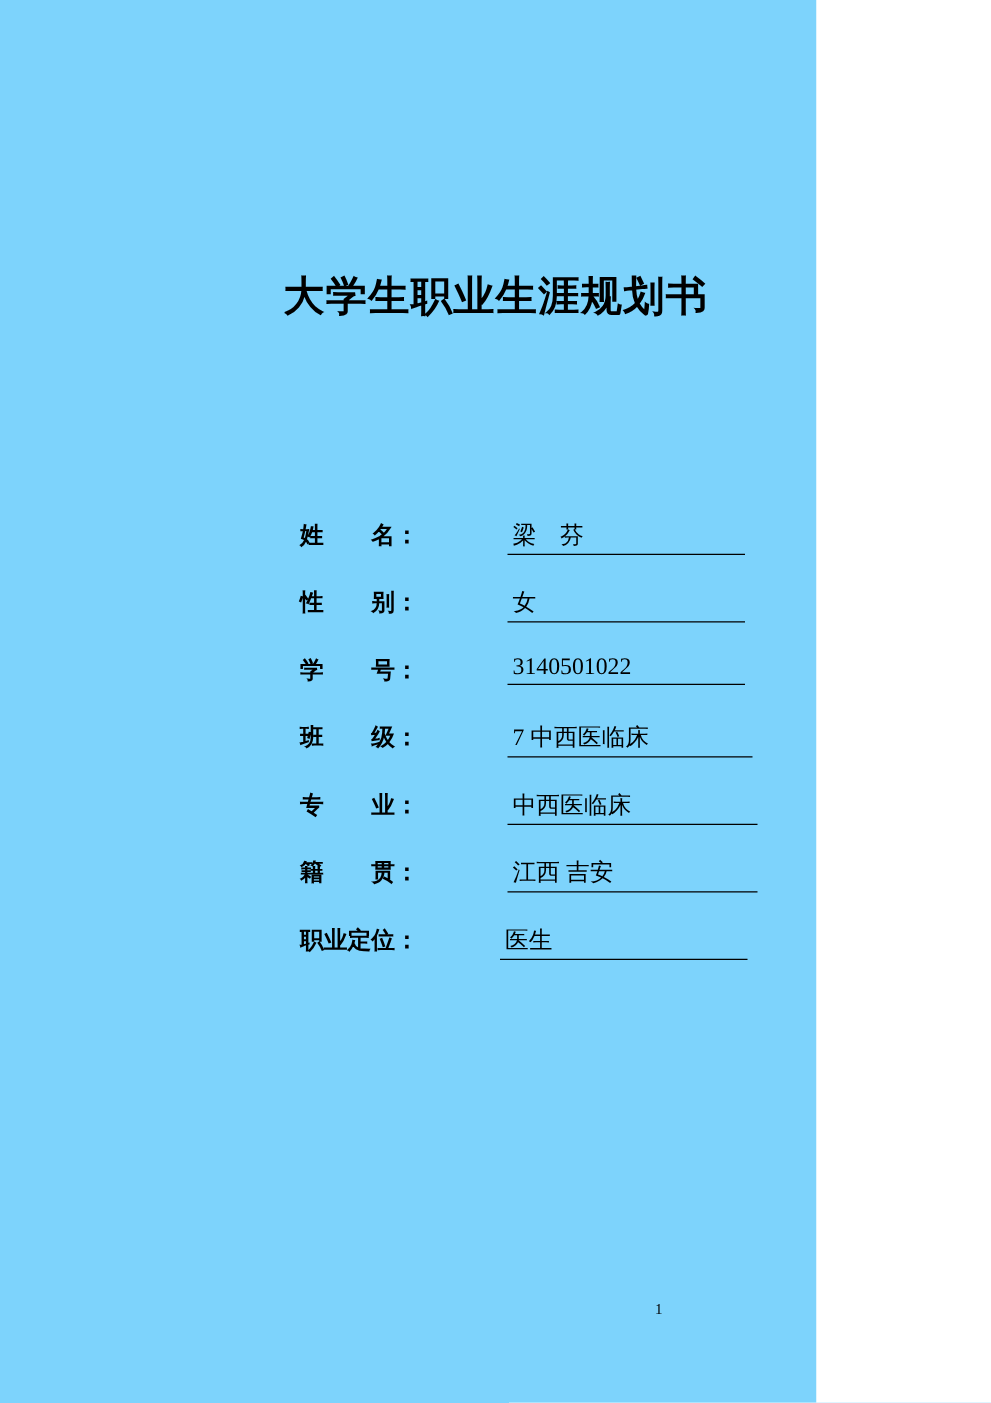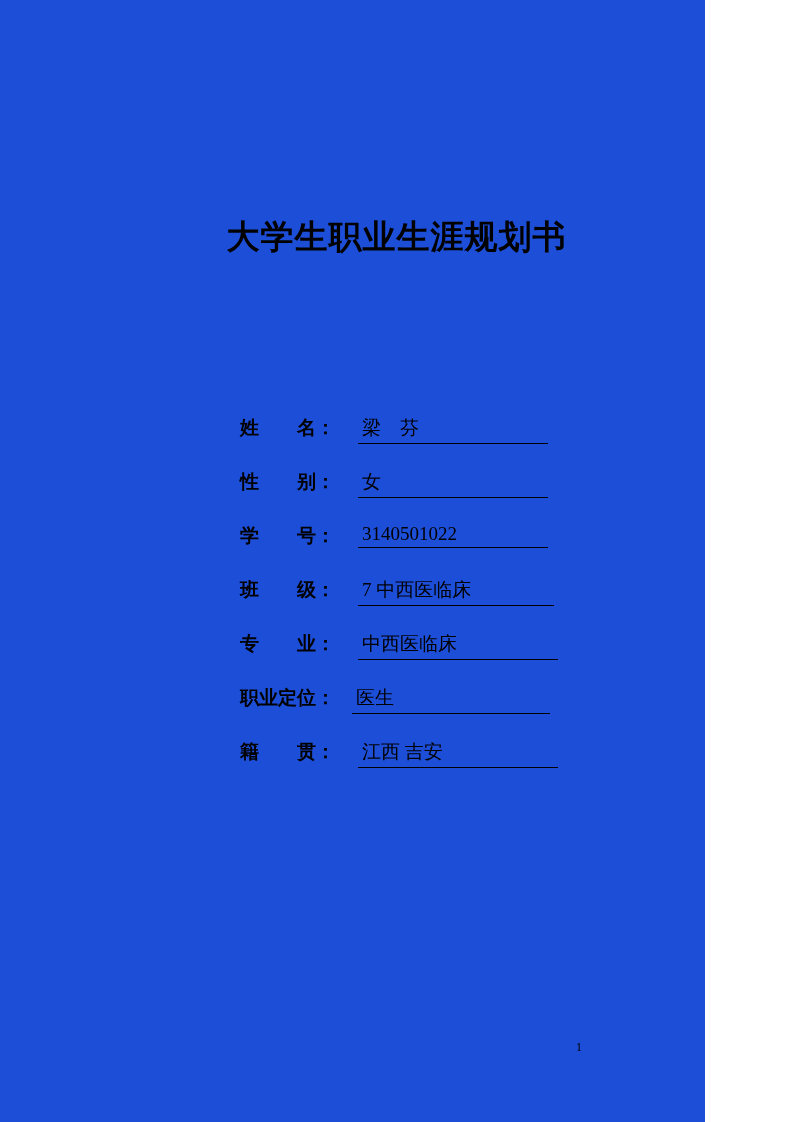--- a/index.html
+++ b/index.html
@@ -11,23 +11,23 @@
     width: 793px;
     height: 1122px;
     position: relative;
     font-family: "Liberation Serif", serif;
     color: #000000;
     overflow: hidden;
   }
   .page {
     position: absolute;
     left: 0; top: 0;
-    width: 705px;
+    width: 653px;
     height: 1122px;
-    background: #1d4ed8;
+    background: #7dd3fc;
   }
   .doc-title {
     position: absolute;
     left: 0;
     top: 215px;
     width: 793px;
     text-align: center;
     font-family: "DejaVu Sans", sans-serif;
     font-weight: bold;
     font-size: 33px;
@@ -60,20 +60,21 @@
     flex: 0 0 auto;
     border-bottom: 1px solid #000000;
     font-family: "Liberation Serif", serif;
     font-weight: normal;
     font-size: 19px;
     padding: 0 4px 2px 4px;
     min-height: 22px;
     box-sizing: border-box;
     white-space: nowrap;
     overflow: hidden;
+    margin-left: 48px;
   }
   
   .row-name .field-value     { width: 190px; }
   .row-gender .field-value   { width: 190px; }
   .row-studentid .field-value{ width: 190px; }
   .row-class .field-value    { width: 196px; }
   .row-major .field-value    { width: 200px; }
   .row-hometown .field-value { width: 200px; }
   .row-position .field-value { width: 198px; }
 
@@ -120,27 +121,27 @@
     <div class="field-row row-class">
       <span class="field-label">班　　级：</span>
       <span class="field-value">7 中西医临床</span>
     </div>
 
     <div class="field-row row-major">
       <span class="field-label">专　　业：</span>
       <span class="field-value">中西医临床</span>
     </div>
 
+    <div class="field-row row-hometown">
+      <span class="field-label">籍　　贯：</span>
+      <span class="field-value">江西  吉安</span>
+    </div>
+
     <div class="field-row row-position">
       <span class="field-label">职业定位：</span>
       <span class="field-value">医生</span>
-    </div>
-
-    <div class="field-row row-hometown">
-      <span class="field-label">籍　　贯：</span>
-      <span class="field-value">江西  吉安</span>
     </div>
 
   </div>
 
   <div class="page-number">1</div>
 
 </div>
 
 </body></html>

